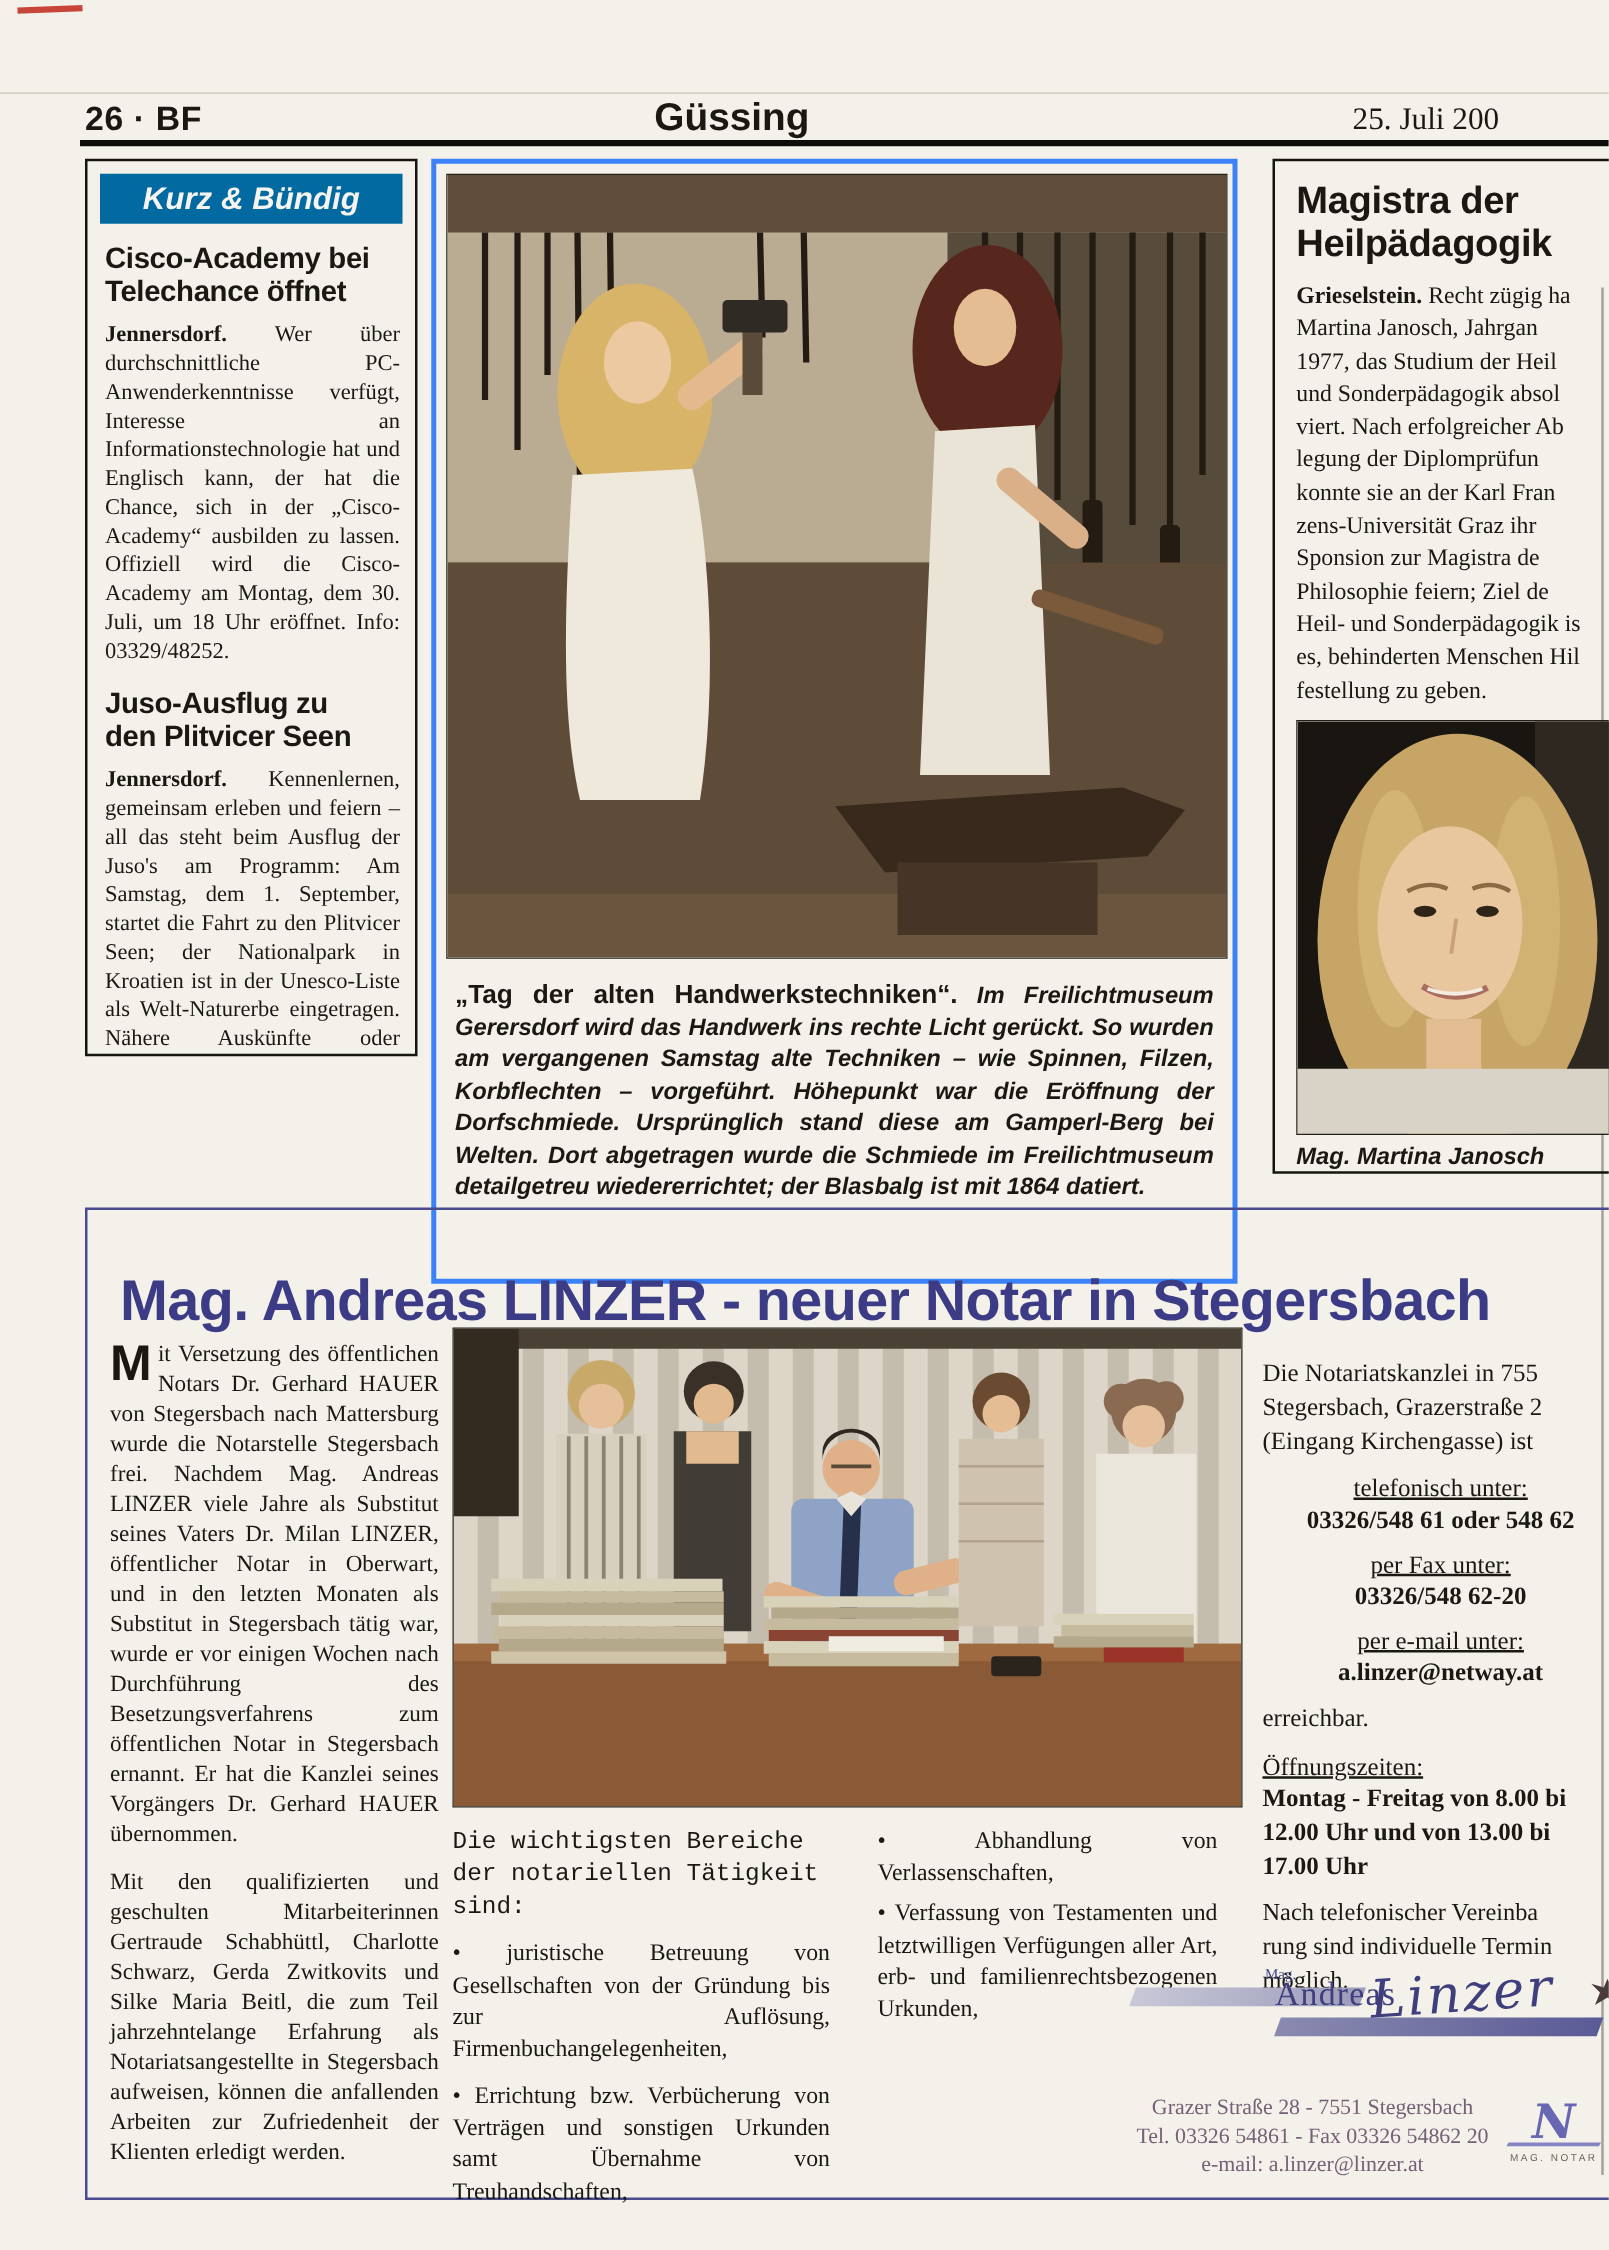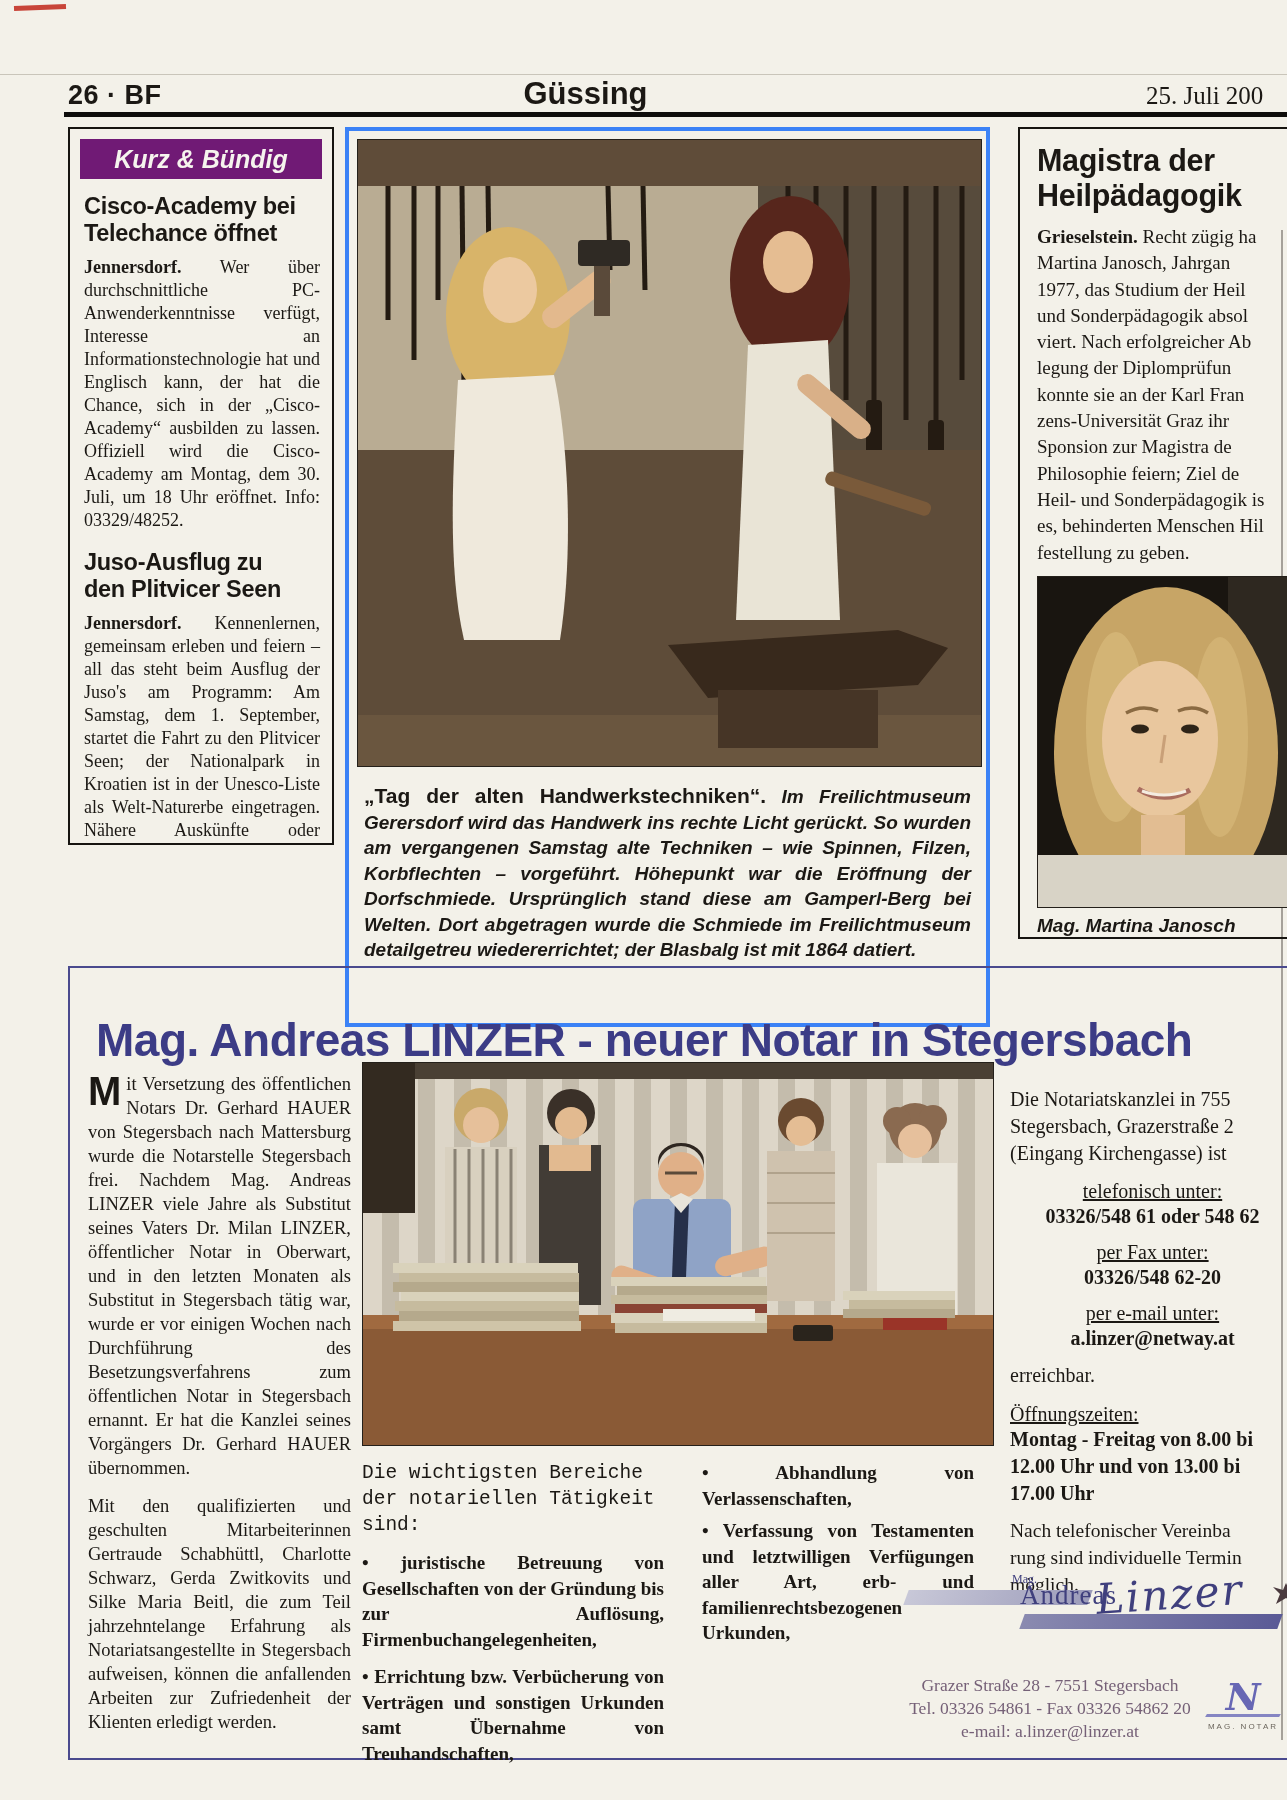--- a/index.html
+++ b/index.html
@@ -8,26 +8,26 @@
     background:#f3f1e9;
     font-family:"Liberation Serif", serif;color:#1b1814;
   }
   .abs{position:absolute;}
 
   
   .red-mark{left:14px;top:5px;width:52px;height:5px;background:#c33226;transform:rotate(-2deg);opacity:.9;}
   .top-rule{left:0;top:74px;width:1287px;height:1px;background:#c9c5ba;}
   .hd-edition{left:68px;top:80px;font-family:"Liberation Sans",sans-serif;font-weight:bold;font-size:27px;letter-spacing:.5px;}
   .hd-section{left:0;top:76px;width:1171px;text-align:center;font-family:"Liberation Sans",sans-serif;font-weight:bold;font-size:31px;}
-  .hd-date{left:1146px;top:82px;font-size:25px;white-space:nowrap;}
+  .hd-date{left:1082px;top:82px;font-size:25px;white-space:nowrap;}
   .hd-rule{left:64px;top:112px;width:1223px;height:5px;background:#0e0d0b;}
 
   
   .kurz-box{left:68px;top:127px;width:266px;height:718px;border:2px solid #161410;padding:10px 10px 0 10px;box-sizing:border-box;overflow:hidden;}
-  .kurz-bar{height:40px;background:#701a75;color:#f6f4ee;font-family:"Liberation Sans",sans-serif;
+  .kurz-bar{height:40px;background:#0369a1;color:#f6f4ee;font-family:"Liberation Sans",sans-serif;
     font-style:italic;font-weight:bold;font-size:25px;line-height:40px;text-align:center;}
   .kurz-h{margin:14px 2px 0 4px;width:222px;font-family:"Liberation Sans",sans-serif;font-weight:bold;font-size:23.5px;line-height:27px;letter-spacing:-.3px;}
   .kurz-p{margin:9px 2px 0 4px;font-size:18px;line-height:23px;text-align:justify;}
   .lead{font-weight:bold;}
 
   
   .photo-box{left:345px;top:127px;width:645px;height:900px;border:4px solid #3b82f6;box-sizing:border-box;overflow:hidden;}
   .photo-frame{margin:8px;width:623px;height:626px;border:1px solid #24201a;overflow:hidden;}
   .caption{padding:8px 15px 0 15px;font-family:"Liberation Sans",sans-serif;font-weight:bold;font-size:19px;line-height:25.5px;text-align:justify;}
   .caption .cap-lead{font-style:normal;font-size:21px;}
@@ -45,21 +45,21 @@
   .linzer-box{left:68px;top:966px;width:1250px;height:794px;border:2px solid #4a4a8e;box-sizing:border-box;}
   .lz-headline{position:absolute;left:26px;top:14px;white-space:nowrap;font-family:"Liberation Sans",sans-serif;
     font-weight:bold;font-size:46px;letter-spacing:-.5px;color:#3c3c86;}
   .lz-left{position:absolute;left:18px;top:104px;width:263px;font-size:18.5px;line-height:24px;text-align:justify;}
   .lz-left p{margin:0 0 14px 0;}
   .dropcap{float:left;font-family:"Liberation Sans",sans-serif;font-weight:bold;font-size:40px;line-height:34px;margin:2px 5px 0 0;}
   .lz-photo-frame{position:absolute;left:292px;top:94px;width:630px;height:382px;border:1px solid #24201a;overflow:hidden;}
   .lz-colA{position:absolute;left:292px;top:492px;width:302px;}
   .lz-colB{position:absolute;left:632px;top:492px;width:272px;}
   .tasks-intro{font-size:19.5px;line-height:26px;font-family:Liberation Mono, monospace;}
-  .bullet{font-weight:bold;font-size:19px;line-height:25.5px;text-align:justify;margin-top:12px;}
+  .bullet{font-weight:normal;font-size:19px;line-height:25.5px;text-align:justify;margin-top:12px;}
   .lz-colB .bullet{margin-top:0;margin-bottom:7px;}
   .lz-right{position:absolute;left:940px;top:118px;width:300px;}
   .office-line{font-size:20px;line-height:27px;white-space:nowrap;}
   .contact{width:285px;text-align:center;}
   .contact .c-label{margin-top:13px;font-size:20px;text-decoration:underline;}
   .contact .c-value{margin-top:2px;font-size:20px;font-weight:bold;white-space:nowrap;}
   .reachable{margin-top:14px;font-size:20px;}
   .hours-label{margin-top:16px;font-size:20px;text-decoration:underline;}
   .hours-line{font-size:20px;font-weight:bold;line-height:27px;white-space:nowrap;}
   .note-line{font-size:19.5px;line-height:27px;white-space:nowrap;}

